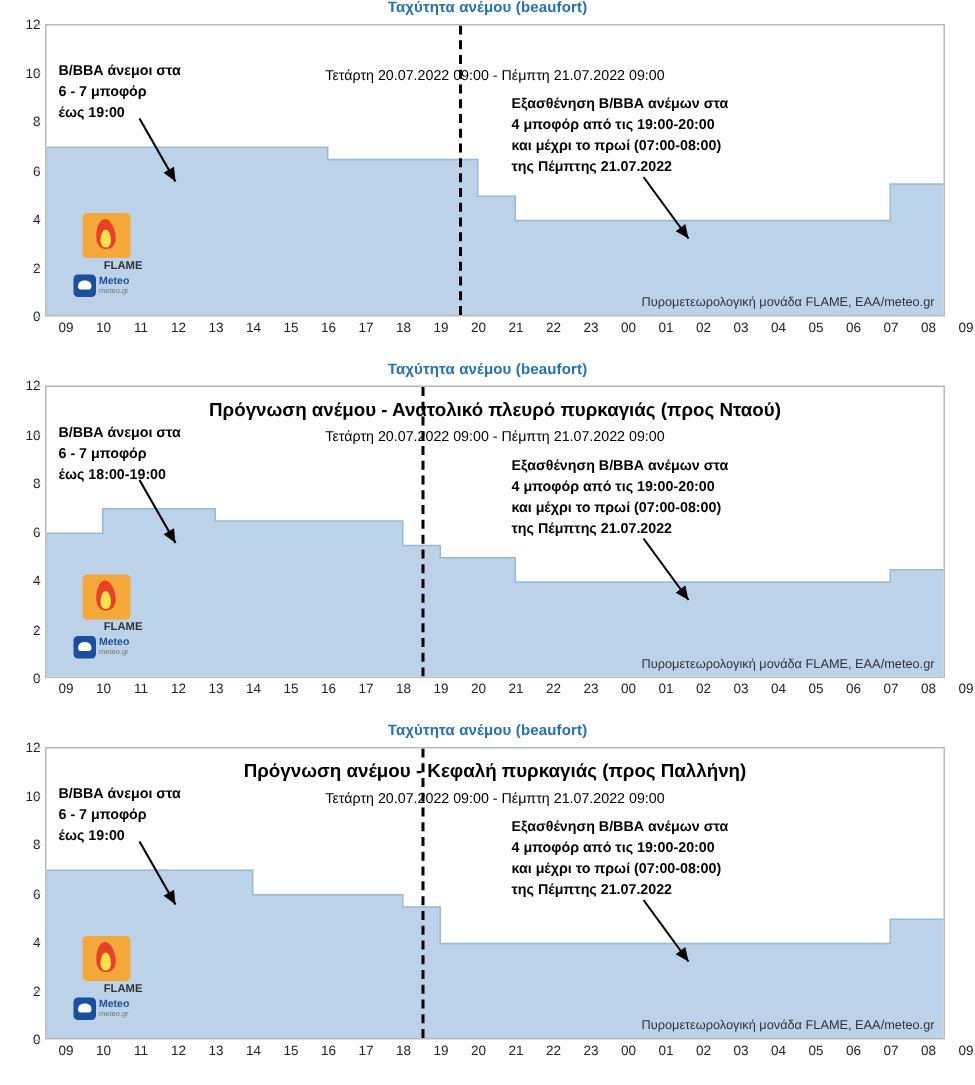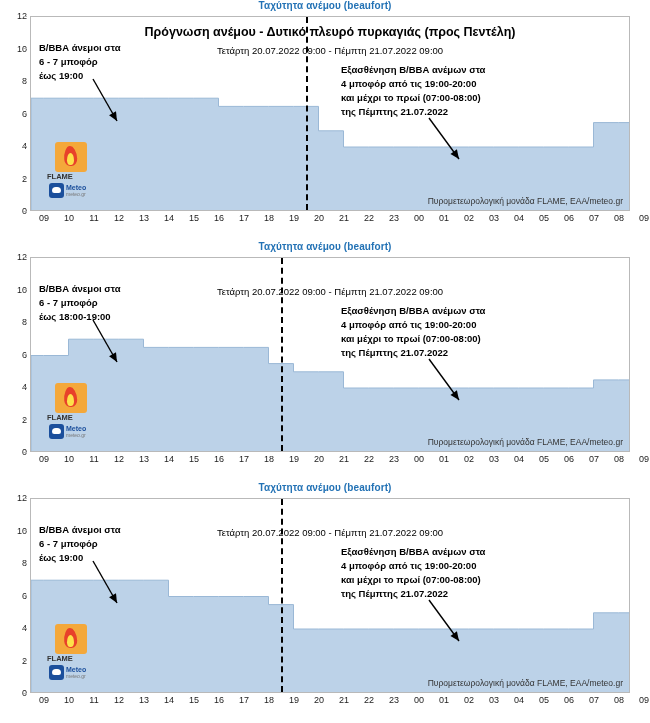--- a/index.html
+++ b/index.html
@@ -174,21 +174,21 @@
     width: 7px;
     height: 12px;
     background: #fde14a;
     border-radius: 50% 50% 45% 45% / 60% 60% 40% 40%;
   }
   .logo .flame-label {
     position: absolute;
     left: 0;
     top: 30px;
     width: 48px;
-    text-align: left;
+    text-align: right;
     font-size: 7.5px;
     font-weight: bold;
     color: #333;
   }
   .logo .meteo {
     position: absolute;
     left: 2px;
     top: 41px;
     display: flex;
     align-items: center;
@@ -258,21 +258,20 @@
         <svg class="area-svg" width="600" height="195">
             <path d="M 0 195.0 L 0.0 81.2 L 12.5 81.2 L 12.5 81.2 L 25.0 81.2 L 37.5 81.2 L 37.5 81.2 L 50.0 81.2 L 62.5 81.2 L 62.5 81.2 L 75.0 81.2 L 87.5 81.2 L 87.5 81.2 L 100.0 81.2 L 112.5 81.2 L 112.5 81.2 L 125.0 81.2 L 137.5 81.2 L 137.5 81.2 L 150.0 81.2 L 162.5 81.2 L 162.5 81.2 L 175.0 81.2 L 187.5 81.2 L 187.5 89.4 L 200.0 89.4 L 212.5 89.4 L 212.5 89.4 L 225.0 89.4 L 237.5 89.4 L 237.5 89.4 L 250.0 89.4 L 262.5 89.4 L 262.5 89.4 L 275.0 89.4 L 287.5 89.4 L 287.5 113.8 L 300.0 113.8 L 312.5 113.8 L 312.5 130.0 L 325.0 130.0 L 337.5 130.0 L 337.5 130.0 L 350.0 130.0 L 362.5 130.0 L 362.5 130.0 L 375.0 130.0 L 387.5 130.0 L 387.5 130.0 L 400.0 130.0 L 412.5 130.0 L 412.5 130.0 L 425.0 130.0 L 437.5 130.0 L 437.5 130.0 L 450.0 130.0 L 462.5 130.0 L 462.5 130.0 L 475.0 130.0 L 487.5 130.0 L 487.5 130.0 L 500.0 130.0 L 512.5 130.0 L 512.5 130.0 L 525.0 130.0 L 537.5 130.0 L 537.5 130.0 L 550.0 130.0 L 562.5 130.0 L 562.5 105.6 L 575.0 105.6 L 587.5 105.6 L 587.5 105.6 L 600.0 105.6 L 600.0 195.0 Z" fill="#bcd2e8" stroke="#9ab8d6" stroke-width="1"></path>
           </svg>
         <svg class="arrow-svg" width="600" height="195">
             <line x1="62" y1="62" x2="86" y2="104" stroke="#000" stroke-width="1.4"></line>
             <polygon points="86,104 78.06177698629065,98.1703674743072 85.00772212328633,94.20125596745254" fill="#000"></polygon>
             <line x1="398" y1="101" x2="428" y2="142" stroke="#000" stroke-width="1.4"></line>
             <polygon points="428,142 419.4572887479083,137.09876704661102 425.91353135317576,132.37468709153725" fill="#000"></polygon>
           </svg>
         <div class="vline" style="left: 275px;"></div>
-        <div class="chart-title">Πρόγνωση ανέμου - Δυτικό πλευρό πυρκαγιάς (προς Πεντέλη)</div>
         <div class="chart-subtitle">Τετάρτη 20.07.2022 09:00 - Πέμπτη 21.07.2022 09:00</div>
         <div class="ann-left">Β/ΒΒΑ άνεμοι στα
 6 - 7 μποφόρ
 έως 19:00</div>
         <div class="ann-right">Εξασθένηση Β/ΒΒΑ ανέμων στα
 4 μποφόρ από τις 19:00-20:00
 και μέχρι το πρωί (07:00-08:00)
 της Πέμπτης 21.07.2022</div>
         <div class="credit">Πυρομετεωρολογική μονάδα FLAME, ΕΑΑ/meteo.gr</div>
         <div class="logo">
@@ -343,20 +342,21 @@
         <svg class="area-svg" width="600" height="195">
             <path d="M 0 195.0 L 0.0 97.5 L 12.5 97.5 L 12.5 97.5 L 25.0 97.5 L 37.5 97.5 L 37.5 81.2 L 50.0 81.2 L 62.5 81.2 L 62.5 81.2 L 75.0 81.2 L 87.5 81.2 L 87.5 81.2 L 100.0 81.2 L 112.5 81.2 L 112.5 89.4 L 125.0 89.4 L 137.5 89.4 L 137.5 89.4 L 150.0 89.4 L 162.5 89.4 L 162.5 89.4 L 175.0 89.4 L 187.5 89.4 L 187.5 89.4 L 200.0 89.4 L 212.5 89.4 L 212.5 89.4 L 225.0 89.4 L 237.5 89.4 L 237.5 105.6 L 250.0 105.6 L 262.5 105.6 L 262.5 113.8 L 275.0 113.8 L 287.5 113.8 L 287.5 113.8 L 300.0 113.8 L 312.5 113.8 L 312.5 130.0 L 325.0 130.0 L 337.5 130.0 L 337.5 130.0 L 350.0 130.0 L 362.5 130.0 L 362.5 130.0 L 375.0 130.0 L 387.5 130.0 L 387.5 130.0 L 400.0 130.0 L 412.5 130.0 L 412.5 130.0 L 425.0 130.0 L 437.5 130.0 L 437.5 130.0 L 450.0 130.0 L 462.5 130.0 L 462.5 130.0 L 475.0 130.0 L 487.5 130.0 L 487.5 130.0 L 500.0 130.0 L 512.5 130.0 L 512.5 130.0 L 525.0 130.0 L 537.5 130.0 L 537.5 130.0 L 550.0 130.0 L 562.5 130.0 L 562.5 121.9 L 575.0 121.9 L 587.5 121.9 L 587.5 121.9 L 600.0 121.9 L 600.0 195.0 Z" fill="#bcd2e8" stroke="#9ab8d6" stroke-width="1"></path>
           </svg>
         <svg class="arrow-svg" width="600" height="195">
             <line x1="62" y1="62" x2="86" y2="104" stroke="#000" stroke-width="1.4"></line>
             <polygon points="86,104 78.06177698629065,98.1703674743072 85.00772212328633,94.20125596745254" fill="#000"></polygon>
             <line x1="398" y1="101" x2="428" y2="142" stroke="#000" stroke-width="1.4"></line>
             <polygon points="428,142 419.4572887479083,137.09876704661102 425.91353135317576,132.37468709153725" fill="#000"></polygon>
           </svg>
         <div class="vline" style="left: 250px;"></div>
+        <div class="chart-title">Πρόγνωση ανέμου - Ανατολικό πλευρό πυρκαγιάς (προς Νταού)</div>
         <div class="chart-subtitle">Τετάρτη 20.07.2022 09:00 - Πέμπτη 21.07.2022 09:00</div>
         <div class="ann-left">Β/ΒΒΑ άνεμοι στα
 6 - 7 μποφόρ
 έως 18:00-19:00</div>
         <div class="ann-right">Εξασθένηση Β/ΒΒΑ ανέμων στα
 4 μποφόρ από τις 19:00-20:00
 και μέχρι το πρωί (07:00-08:00)
 της Πέμπτης 21.07.2022</div>
         <div class="credit">Πυρομετεωρολογική μονάδα FLAME, ΕΑΑ/meteo.gr</div>
         <div class="logo">
@@ -427,20 +427,21 @@
         <svg class="area-svg" width="600" height="195">
             <path d="M 0 195.0 L 0.0 81.2 L 12.5 81.2 L 12.5 81.2 L 25.0 81.2 L 37.5 81.2 L 37.5 81.2 L 50.0 81.2 L 62.5 81.2 L 62.5 81.2 L 75.0 81.2 L 87.5 81.2 L 87.5 81.2 L 100.0 81.2 L 112.5 81.2 L 112.5 81.2 L 125.0 81.2 L 137.5 81.2 L 137.5 97.5 L 150.0 97.5 L 162.5 97.5 L 162.5 97.5 L 175.0 97.5 L 187.5 97.5 L 187.5 97.5 L 200.0 97.5 L 212.5 97.5 L 212.5 97.5 L 225.0 97.5 L 237.5 97.5 L 237.5 105.6 L 250.0 105.6 L 262.5 105.6 L 262.5 130.0 L 275.0 130.0 L 287.5 130.0 L 287.5 130.0 L 300.0 130.0 L 312.5 130.0 L 312.5 130.0 L 325.0 130.0 L 337.5 130.0 L 337.5 130.0 L 350.0 130.0 L 362.5 130.0 L 362.5 130.0 L 375.0 130.0 L 387.5 130.0 L 387.5 130.0 L 400.0 130.0 L 412.5 130.0 L 412.5 130.0 L 425.0 130.0 L 437.5 130.0 L 437.5 130.0 L 450.0 130.0 L 462.5 130.0 L 462.5 130.0 L 475.0 130.0 L 487.5 130.0 L 487.5 130.0 L 500.0 130.0 L 512.5 130.0 L 512.5 130.0 L 525.0 130.0 L 537.5 130.0 L 537.5 130.0 L 550.0 130.0 L 562.5 130.0 L 562.5 113.8 L 575.0 113.8 L 587.5 113.8 L 587.5 113.8 L 600.0 113.8 L 600.0 195.0 Z" fill="#bcd2e8" stroke="#9ab8d6" stroke-width="1"></path>
           </svg>
         <svg class="arrow-svg" width="600" height="195">
             <line x1="62" y1="62" x2="86" y2="104" stroke="#000" stroke-width="1.4"></line>
             <polygon points="86,104 78.06177698629065,98.1703674743072 85.00772212328633,94.20125596745254" fill="#000"></polygon>
             <line x1="398" y1="101" x2="428" y2="142" stroke="#000" stroke-width="1.4"></line>
             <polygon points="428,142 419.4572887479083,137.09876704661102 425.91353135317576,132.37468709153725" fill="#000"></polygon>
           </svg>
         <div class="vline" style="left: 250px;"></div>
+        <div class="chart-title">Πρόγνωση ανέμου - Κεφαλή πυρκαγιάς (προς Παλλήνη)</div>
         <div class="chart-subtitle">Τετάρτη 20.07.2022 09:00 - Πέμπτη 21.07.2022 09:00</div>
         <div class="ann-left">Β/ΒΒΑ άνεμοι στα
 6 - 7 μποφόρ
 έως 19:00</div>
         <div class="ann-right">Εξασθένηση Β/ΒΒΑ ανέμων στα
 4 μποφόρ από τις 19:00-20:00
 και μέχρι το πρωί (07:00-08:00)
 της Πέμπτης 21.07.2022</div>
         <div class="credit">Πυρομετεωρολογική μονάδα FLAME, ΕΑΑ/meteo.gr</div>
         <div class="logo">

